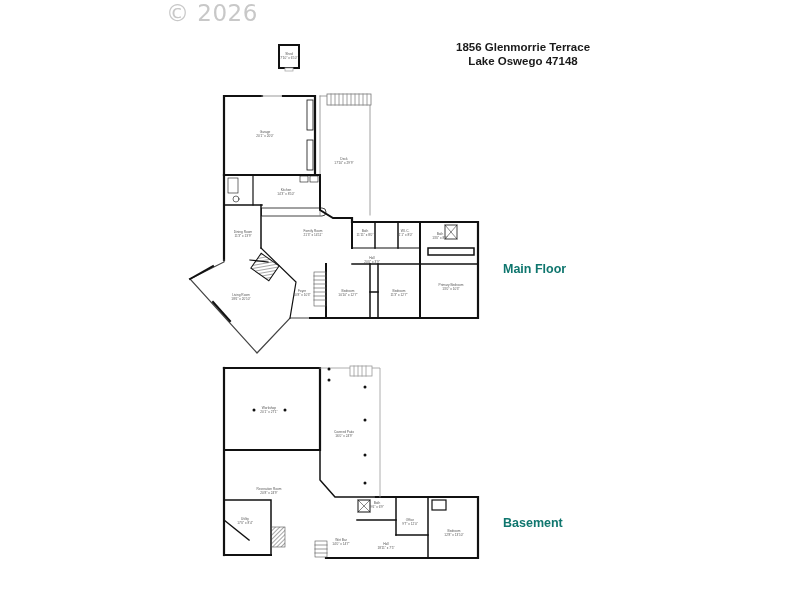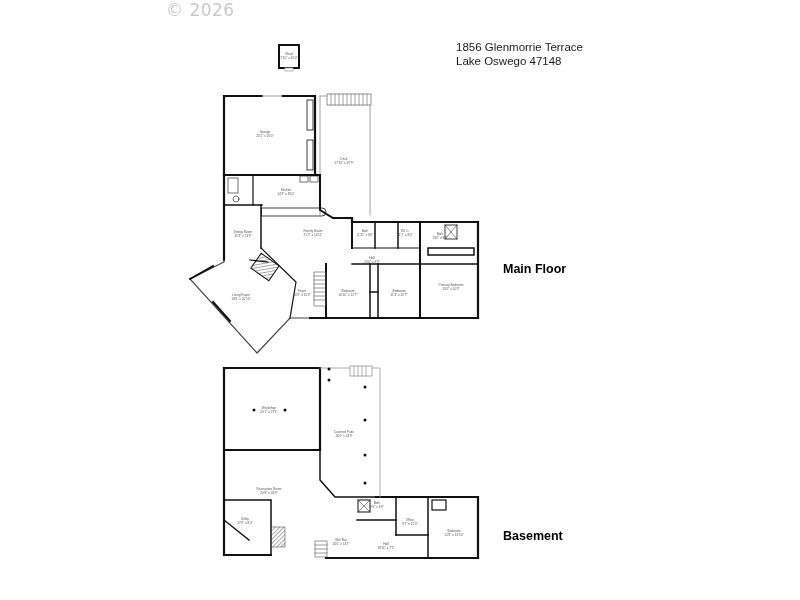--- a/index.html
+++ b/index.html
@@ -1,34 +1,34 @@
 <!DOCTYPE html>
 <html><head>
 <meta charset="utf-8">
 <style>
   html, body { margin:0; padding:0; background:#ffffff; }
   body { width:800px; height:600px; position:relative; overflow:hidden; font-family:"Liberation Sans", sans-serif; }
-  .copyright { position:absolute; left:166px; top:0px; font-size:17px; color:#c8c8c8; letter-spacing:0.5px; font-family:"DejaVu Sans", sans-serif; }
-  .addr { position:absolute; left:456px; top:40px; font-size:11.5px; font-weight:normal; color:#1a1a1a; line-height:14px; }
-  .floor-label { position:absolute; font-size:12.5px; font-weight:bold; color:#000000; }
+  .copyright { position:absolute; left:166px; top:0px; font-size:23px; color:#c8c8c8; letter-spacing:0.5px; font-family:"DejaVu Sans", sans-serif; }
+  .addr { position:absolute; left:456px; top:40px; font-size:11.5px; font-weight:bold; color:#1a1a1a; line-height:14px;text-align:center; }
+  .floor-label { position:absolute; font-size:12.5px; font-weight:bold; color:#0f766e; }
   svg { position:absolute; left:0; top:0; }
   .rl { font-family:"Liberation Sans", sans-serif; font-size:3.2px; fill:#555; text-anchor:middle; }
 </style>
 </head>
 <body>
 
 <div class="copyright">© 2026</div>
 
 <div class="addr">
   <div>1856 Glenmorrie Terrace</div>
   <div>Lake Oswego 47148</div>
 </div>
 
 <div class="floor-label" style="left:503px; top:262px;">Main Floor</div>
-<div class="floor-label" style="left:503px; top:529px;">Basement</div>
+<div class="floor-label" style="left:503px; top:516px;">Basement</div>
 
 <svg width="800" height="600" viewBox="0 0 800 600">
   <g fill="none" stroke="#111" stroke-linecap="square">
 
     <g>
       <rect x="279" y="45" width="20" height="23" stroke-width="2"></rect>
       <rect x="285" y="68" width="8" height="3" stroke="#aaa" stroke-width="0.8" fill="#fff"></rect>
     </g>
 
     <g>

